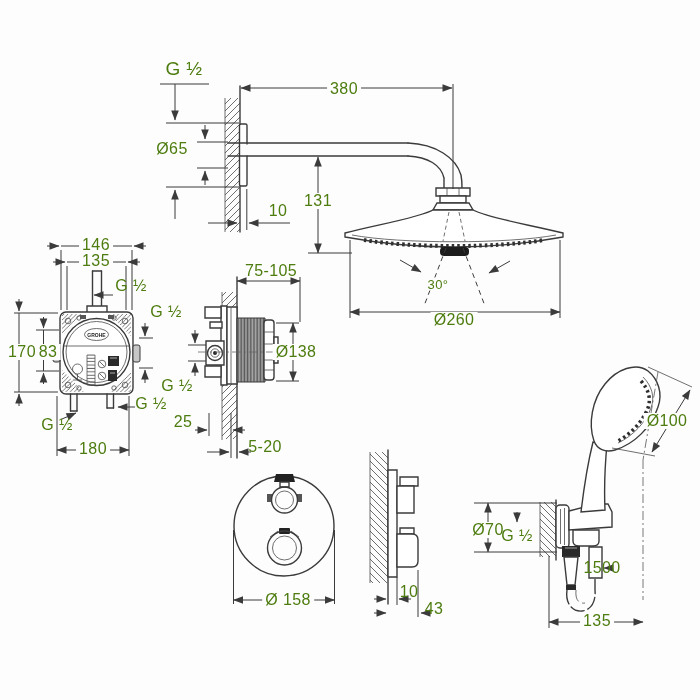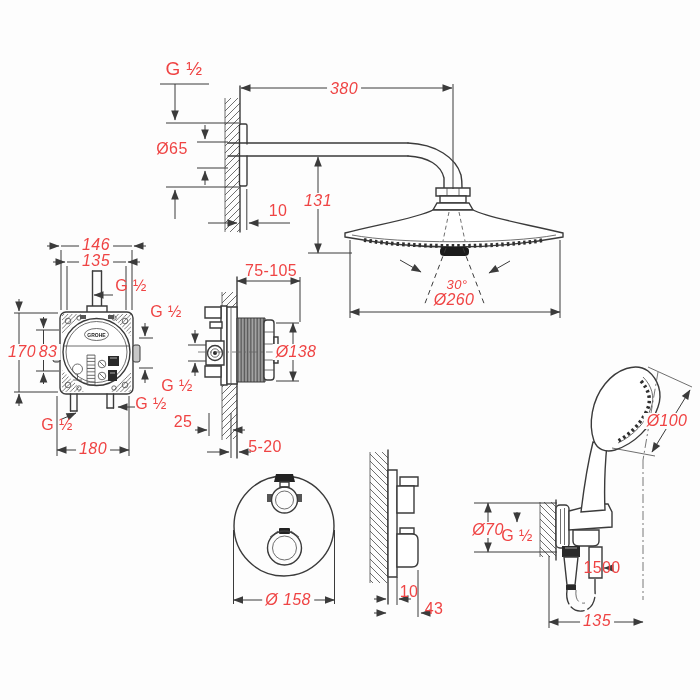--- a/index.html
+++ b/index.html
@@ -1,22 +1,22 @@
 <!DOCTYPE html>
 <html><head>
 <meta charset="utf-8">
 <style>
   html,body{margin:0;padding:0;background:#ffffff;}
   .stage{position:relative;width:700px;height:700px;background:#fdfdfd;overflow:hidden;
          font-family:"Liberation Sans",sans-serif;}
   .stage svg{position:absolute;left:0;top:0;}
-  .lb{position:absolute;transform:translate(-50%,-50%);font-size:16px;color:#ef4444;
+  .lb{position:absolute;transform:translate(-50%,-50%);font-size:16px;color:#4d7c0f;
       letter-spacing:.4px;white-space:nowrap;line-height:1;}
   .lb.big{font-size:19px;}
-  .lb.bg{background:#fdfdfd;padding:0 3px;font-style:italic;}
+  .lb.bg{background:#fdfdfd;padding:0 3px;}
   .lb.tiny{font-size:13px;}
   line,path,rect,circle,ellipse,polygon{vector-effect:non-scaling-stroke;}
   .o{stroke:#3b3b3b;stroke-width:1.4;fill:none;stroke-linecap:round;}
   .of{stroke:#3b3b3b;stroke-width:1.4;fill:#ffffff;}
   .d{stroke:#3b3b3b;stroke-width:1;fill:none;}
   .t{stroke:#4a4a4a;stroke-width:.8;fill:none;}
 </style>
 </head>
 <body>
 
@@ -299,22 +299,22 @@
     <line class="d" x1="549" y1="556" x2="549" y2="628"></line>
     <line class="d" x1="549" y1="622" x2="643" y2="622" marker-start="url(#mS)" marker-end="url(#mE)"></line>
   </g>
 </svg>
 
   <div class="lb big" style="left:184px;top:68px">G ½</div>
   <div class="lb bg" style="left:344px;top:89px">380</div>
   <div class="lb" style="left:172px;top:149px">Ø65</div>
   <div class="lb" style="left:278px;top:211px">10</div>
   <div class="lb bg" style="left:318px;top:201px">131</div>
-  <div class="lb bg tiny" style="left:457px;top:284px">30°</div>
-  <div class="lb bg" style="left:454px;top:300px">Ø260</div>
+  <div class="lb bg tiny" style="left:438px;top:284px">30°</div>
+  <div class="lb bg" style="left:454px;top:320px">Ø260</div>
 
   <div class="lb bg" style="left:96px;top:245px">146</div>
   <div class="lb bg" style="left:96px;top:261px">135</div>
   <div class="lb" style="left:131px;top:286px">G ½</div>
   <div class="lb bg" style="left:22px;top:352px">170</div>
   <div class="lb bg" style="left:48px;top:352px">83</div>
   <div class="lb" style="left:166px;top:312px">G ½</div>
   <div class="lb" style="left:57px;top:425px">G ½</div>
   <div class="lb" style="left:151px;top:404px">G ½</div>
   <div class="lb bg" style="left:93px;top:449px">180</div>

